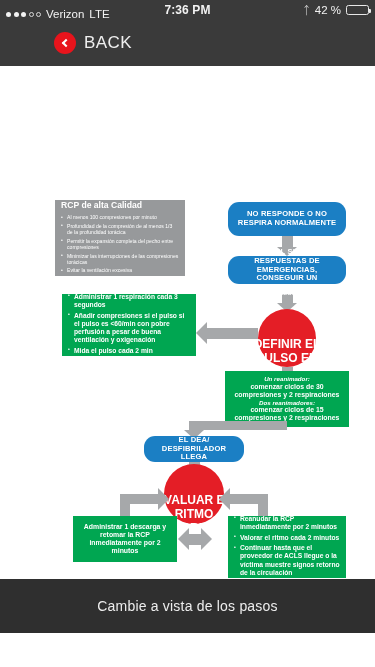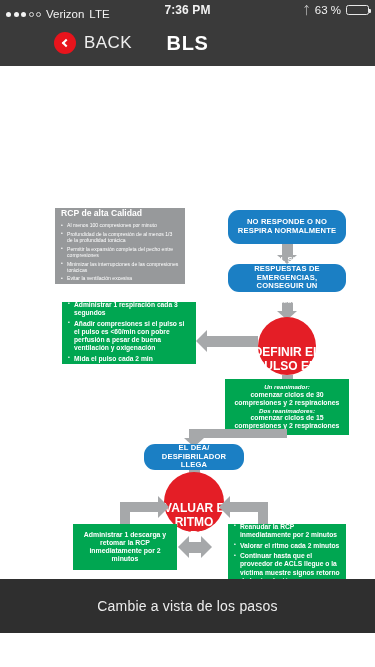--- a/index.html
+++ b/index.html
@@ -74,21 +74,21 @@
   
   #content {
     position: relative;
     width: 375px;
     height: 567px;
     background: #ffffff;
     overflow: hidden;
   }
   #chart {
     position: absolute;
-    left: 0; top: 8px;
+    left: 0; top: 0;
     width: 375px; height: 567px;
   }
 
   .node { position: absolute; }
 
   .box {
     color: #ffffff;
     display: flex; flex-direction: column; justify-content: center;
     padding: 5px 6px;
     line-height: 1.18;
@@ -167,35 +167,34 @@
         <span class="dot"></span>
       <span class="dot hollow"></span>
         <span class="dot hollow"></span>
     </span>
     <span>Verizon</span>
     <span>LTE</span>
   </div>
   <div class="sb-center">7:36 PM</div>
   <div class="sb-right">
     <span class="bt-icon">ᛏ</span>
-    <span>63 %</span>
+    <span>42 %</span>
     <span class="battery">
       <span class="fill" style="width:63%"></span>
     </span>
   </div>
 </div>
 
 <div id="nav-bar">
   <div id="back-button">
     <span class="back-circle">
       <span class="chev"></span>
     </span>
     <span id="back-label">BACK</span>
   </div>
-  <div id="nav-title">BLS</div>
 </div>
 
 <div id="content">
   <div id="chart">
 
     <div class="node box grey" style="left:55px; top:134px; width:130px; height:76px;">
       <div class="title">RCP de alta Calidad</div>
       <ul class="bul">
         <li>Al menos 100 compresiones por minuto</li>
         <li>Profundidad de la compresión de al menos 1/3 de la profundidad torácica</li>

